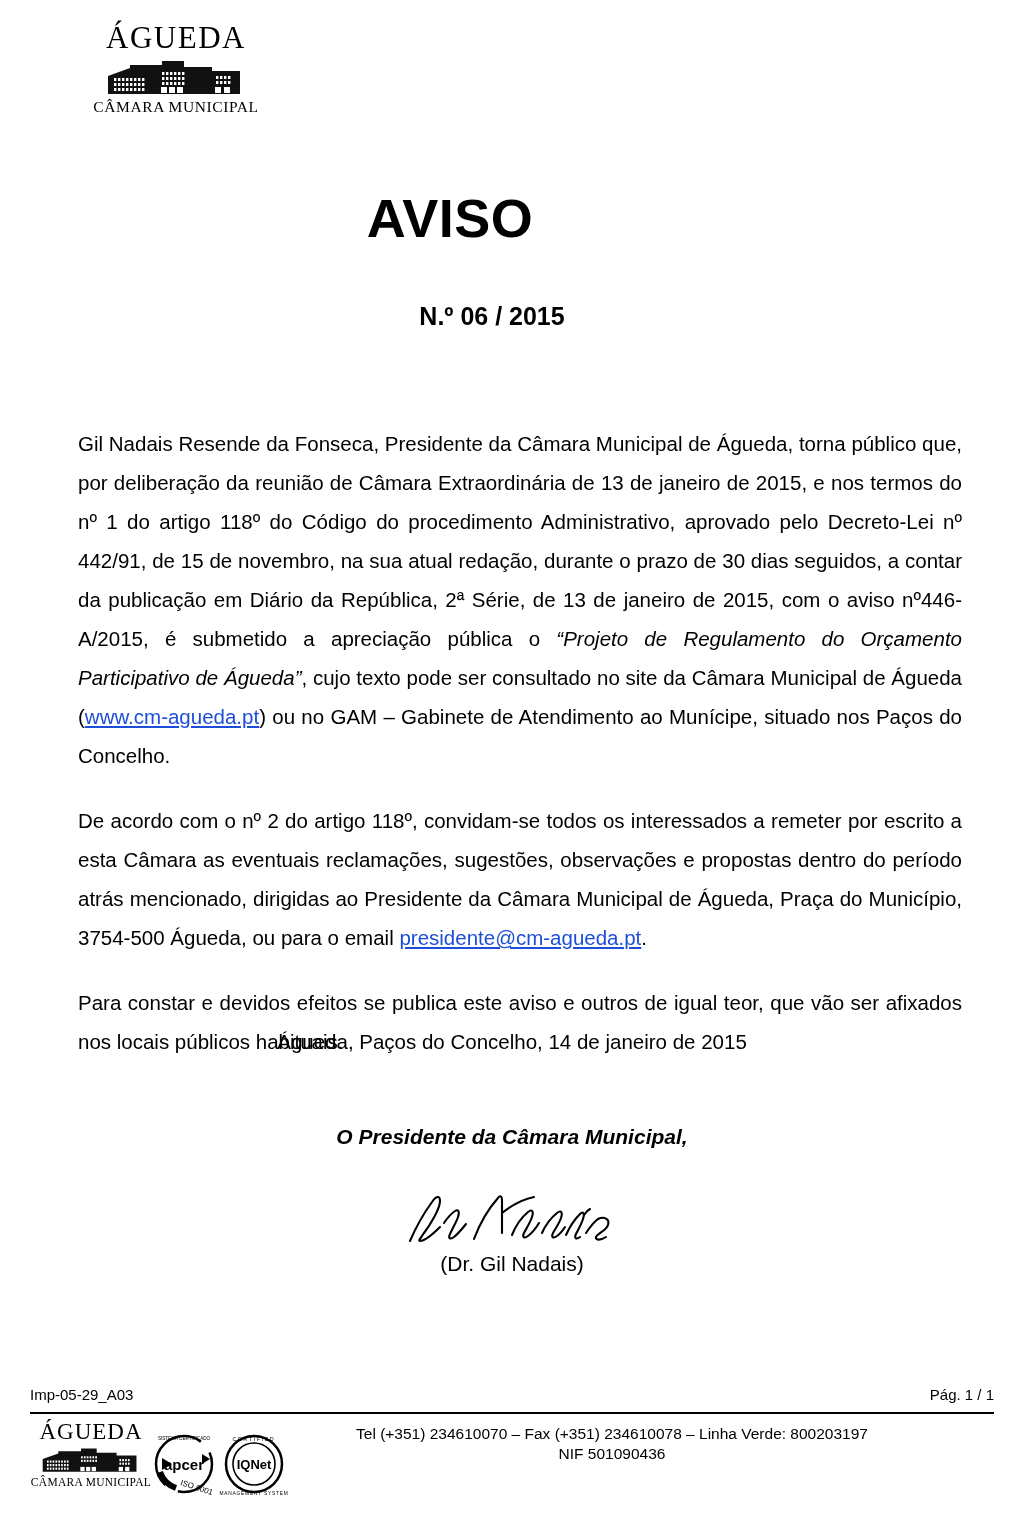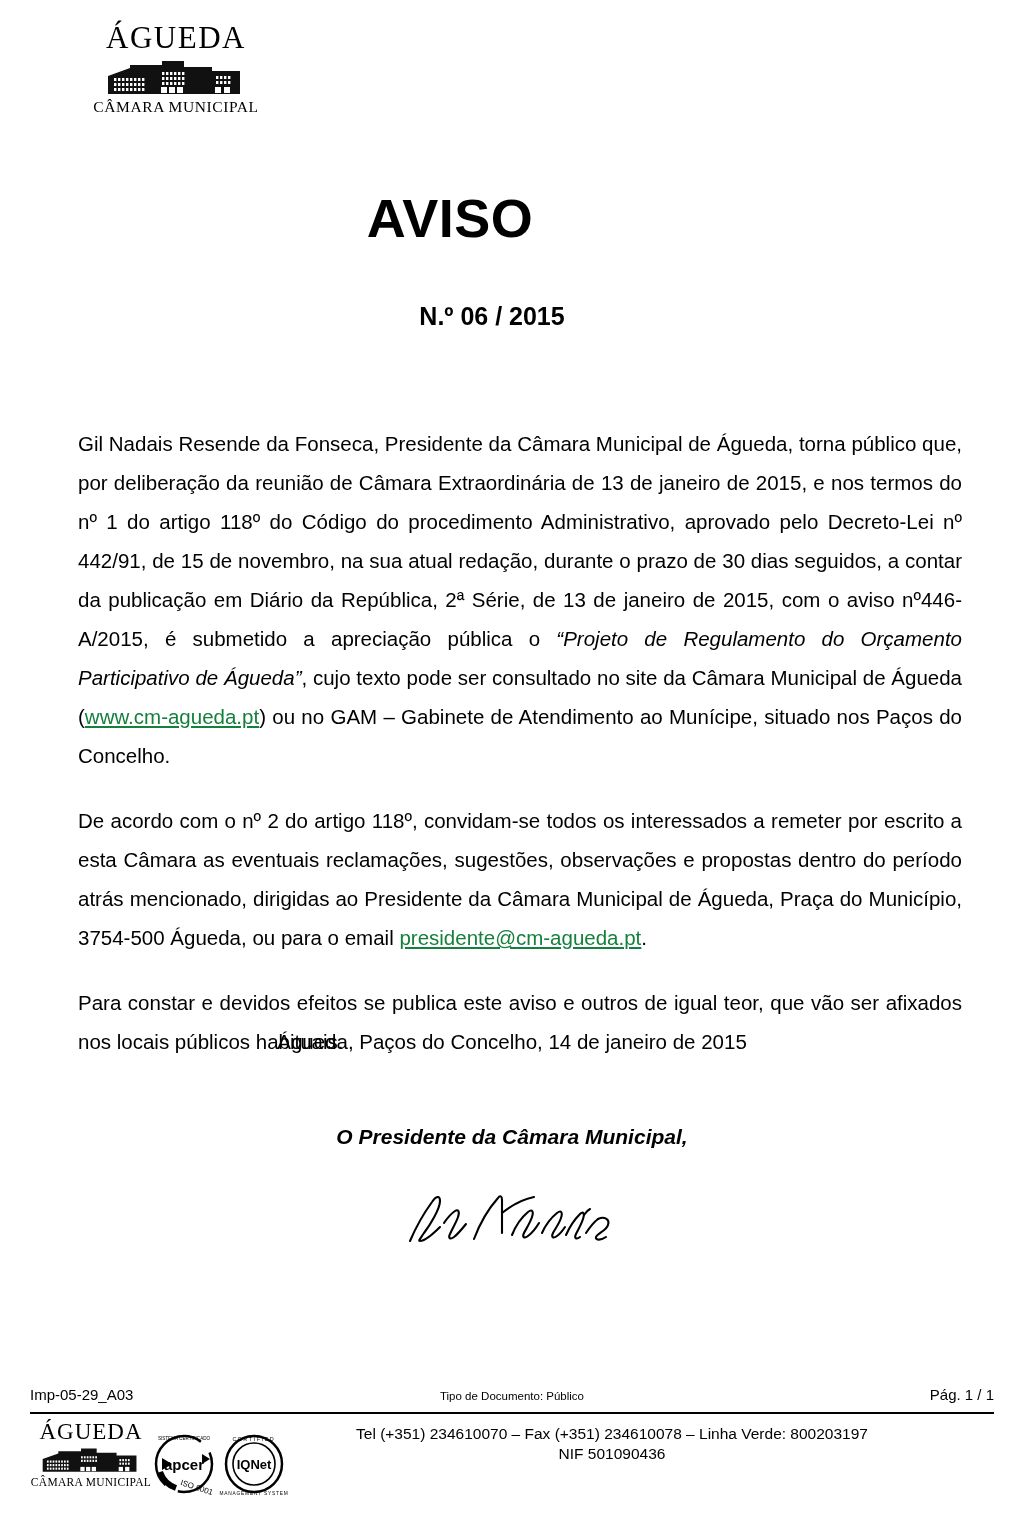--- a/index.html
+++ b/index.html
@@ -80,21 +80,21 @@
   .para {
     font-size: 20.5px;
     line-height: 39px;
     text-align: justify;
     text-justify: inter-word;
     margin: 0 0 26px 0;
   }
   .para:last-child { margin-bottom: 0; }
   .para .it { font-style: italic; }
   a.link, .link {
-    color: #15803d;
+    color: #1d4ed8;
   }
 
   .place-date {
     position: absolute;
     left: 0;
     top: 1030px;
     width: 1024px;
     text-align: center;
     font-size: 20.5px;
   }
@@ -279,24 +279,24 @@
       <path d="M74 56 C80 40 90 24 98 15 C100 12 102 13 102 17 L102 50"></path>
       <path d="M102 30 C112 22 124 16 134 14"></path>
       <path d="M112 52 C116 42 122 34 128 29 C132 26 134 28 132 34 C130 40 126 46 124 50 C122 54 124 56 128 53 C132 50 136 45 139 40"></path>
       <path d="M142 50 C146 41 152 34 157 30 C161 27 163 29 161 35 C159 41 155 46 153 50 C151 54 153 56 157 53 C160 51 163 47 165 44"></path>
       <path d="M166 52 C170 43 175 36 180 31 C183 28 185 30 183 36 C181 42 178 47 176 51 C174 55 176 57 180 54"></path>
       <path d="M184 32 C186 29 188 27 190 26"></path>
       <path d="M186 50 C190 44 194 39 198 36"></path>
       <path d="M198 36 C204 33 210 36 208 42 C206 48 198 50 196 54 C195 57 200 58 206 54"></path>
     </g>
   </svg>
+  <div class="sign-name">(Dr. Gil Nadais)</div>
 
   <div class="footer-meta">
     <div class="fm-left">Imp-05-29_A03</div>
-    <div class="fm-center">Tipo de Documento: Público</div>
     <div class="fm-right">Pág. 1 / 1</div>
   </div>
   <div class="footer-rule"></div>
 
   <div class="footer-logo">
     <div class="logo-wordmark">ÁGUEDA</div>
     <svg class="logo-building" viewBox="0 0 152 40">
       <path d="M8 18 L30 10 L30 7 L62 7 L62 3 L84 3 L84 9 L112 9 L112 13 L140 13 L140 36 L8 36 Z" fill="#111"></path>
       <g fill="#fff">
         <rect x="14" y="20" width="2.4" height="3"></rect>

